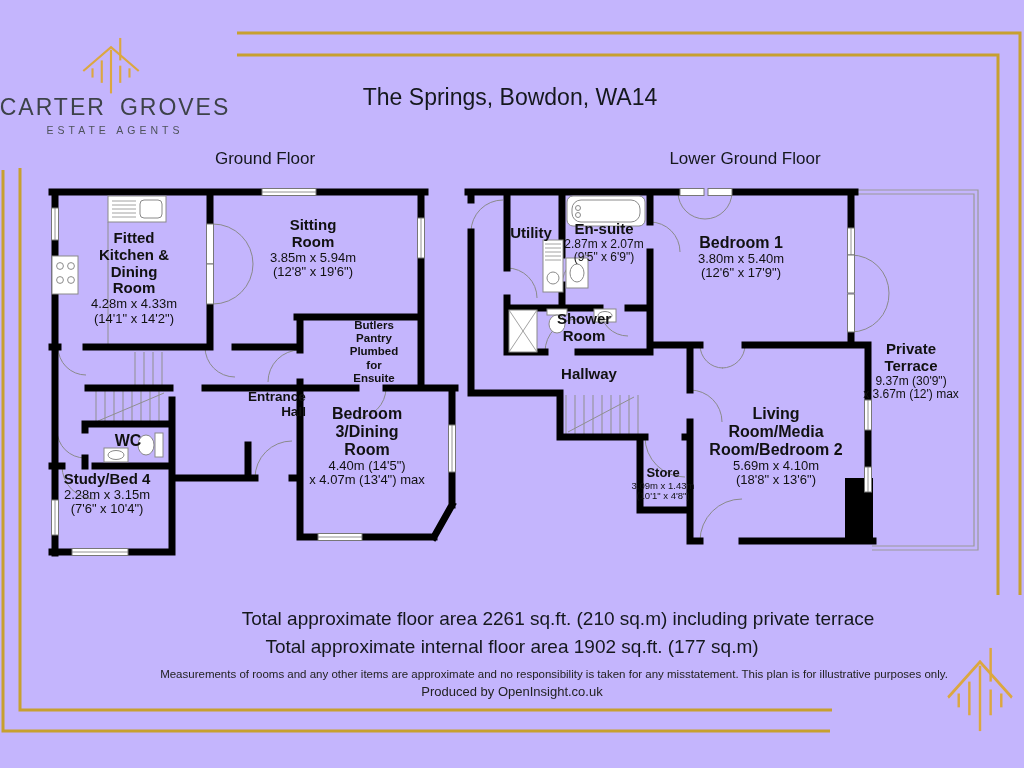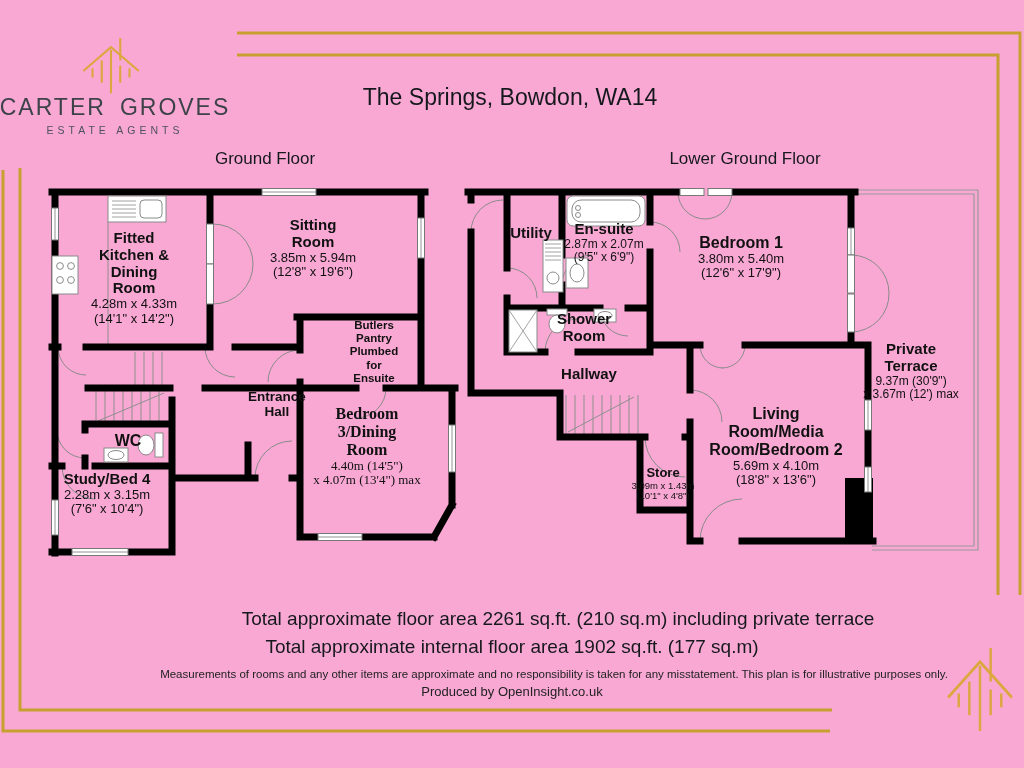--- a/index.html
+++ b/index.html
@@ -1,16 +1,16 @@
 <!DOCTYPE html>
 <html><head>
 <meta charset="utf-8">
 <style>
   html,body{margin:0;padding:0;background:#fff;}
-  #page{position:relative;width:1024px;height:768px;background:#f9a8d4;overflow:hidden;
+  #page{position:relative;width:1024px;height:768px;background:#c4b5fd;overflow:hidden;
         font-family:"Liberation Sans",sans-serif;color:#15181d;}
   svg{display:block;}
   .abs{position:absolute;}
   
   #brand{position:absolute;left:10px;top:30px;width:210px;text-align:center;}
   #brand-name{font-size:23px;letter-spacing:2px;color:#3d4249;display:flex;justify-content:center;gap:14px;margin-top:-4px;}
   #brand-tagline{font-size:10.5px;letter-spacing:4px;color:#4d525a;margin-top:3px;}
   
   #title{position:absolute;left:230px;top:84px;width:560px;text-align:center;font-size:23px;color:#15181d;}
   .floor-label{position:absolute;font-size:17px;color:#15181d;transform:translateX(-50%);}
@@ -237,36 +237,36 @@
   </div>
 
   <div class="room-label" style="left:374px;top:352px;">
     <div class="nm-sm">Butlers</div>
     <div class="nm-sm">Pantry</div>
     <div class="nm-sm">Plumbed</div>
     <div class="nm-sm">for</div>
     <div class="nm-sm">Ensuite</div>
   </div>
 
-  <div class="room-label" style="left:277px;top:404px;">
+  <div class="room-label" style="left:277px;top:404px;text-align:right;">
     <div class="nm-md">Entrance</div>
     <div class="nm-md">Hall</div>
   </div>
 
   <div class="room-label" style="left:128px;top:441px;">
     <div class="nm-lg">WC</div>
   </div>
 
   <div class="room-label" style="left:107px;top:494px;">
     <div class="nm">Study/Bed 4</div>
     <div class="dm">2.28m x 3.15m</div>
     <div class="dm">(7'6" x 10'4")</div>
   </div>
 
-  <div class="room-label" style="left:367px;top:446px;font-family:Liberation Serif, serif;">
+  <div class="room-label" style="left:367px;top:446px;">
     <div class="nm-lg">Bedroom</div>
     <div class="nm-lg">3/Dining</div>
     <div class="nm-lg">Room</div>
     <div class="dm">4.40m (14'5")</div>
     <div class="dm">x 4.07m (13'4") max</div>
   </div>
 
   <div class="room-label" style="left:531px;top:233px;">
     <div class="nm">Utility</div>
   </div>

